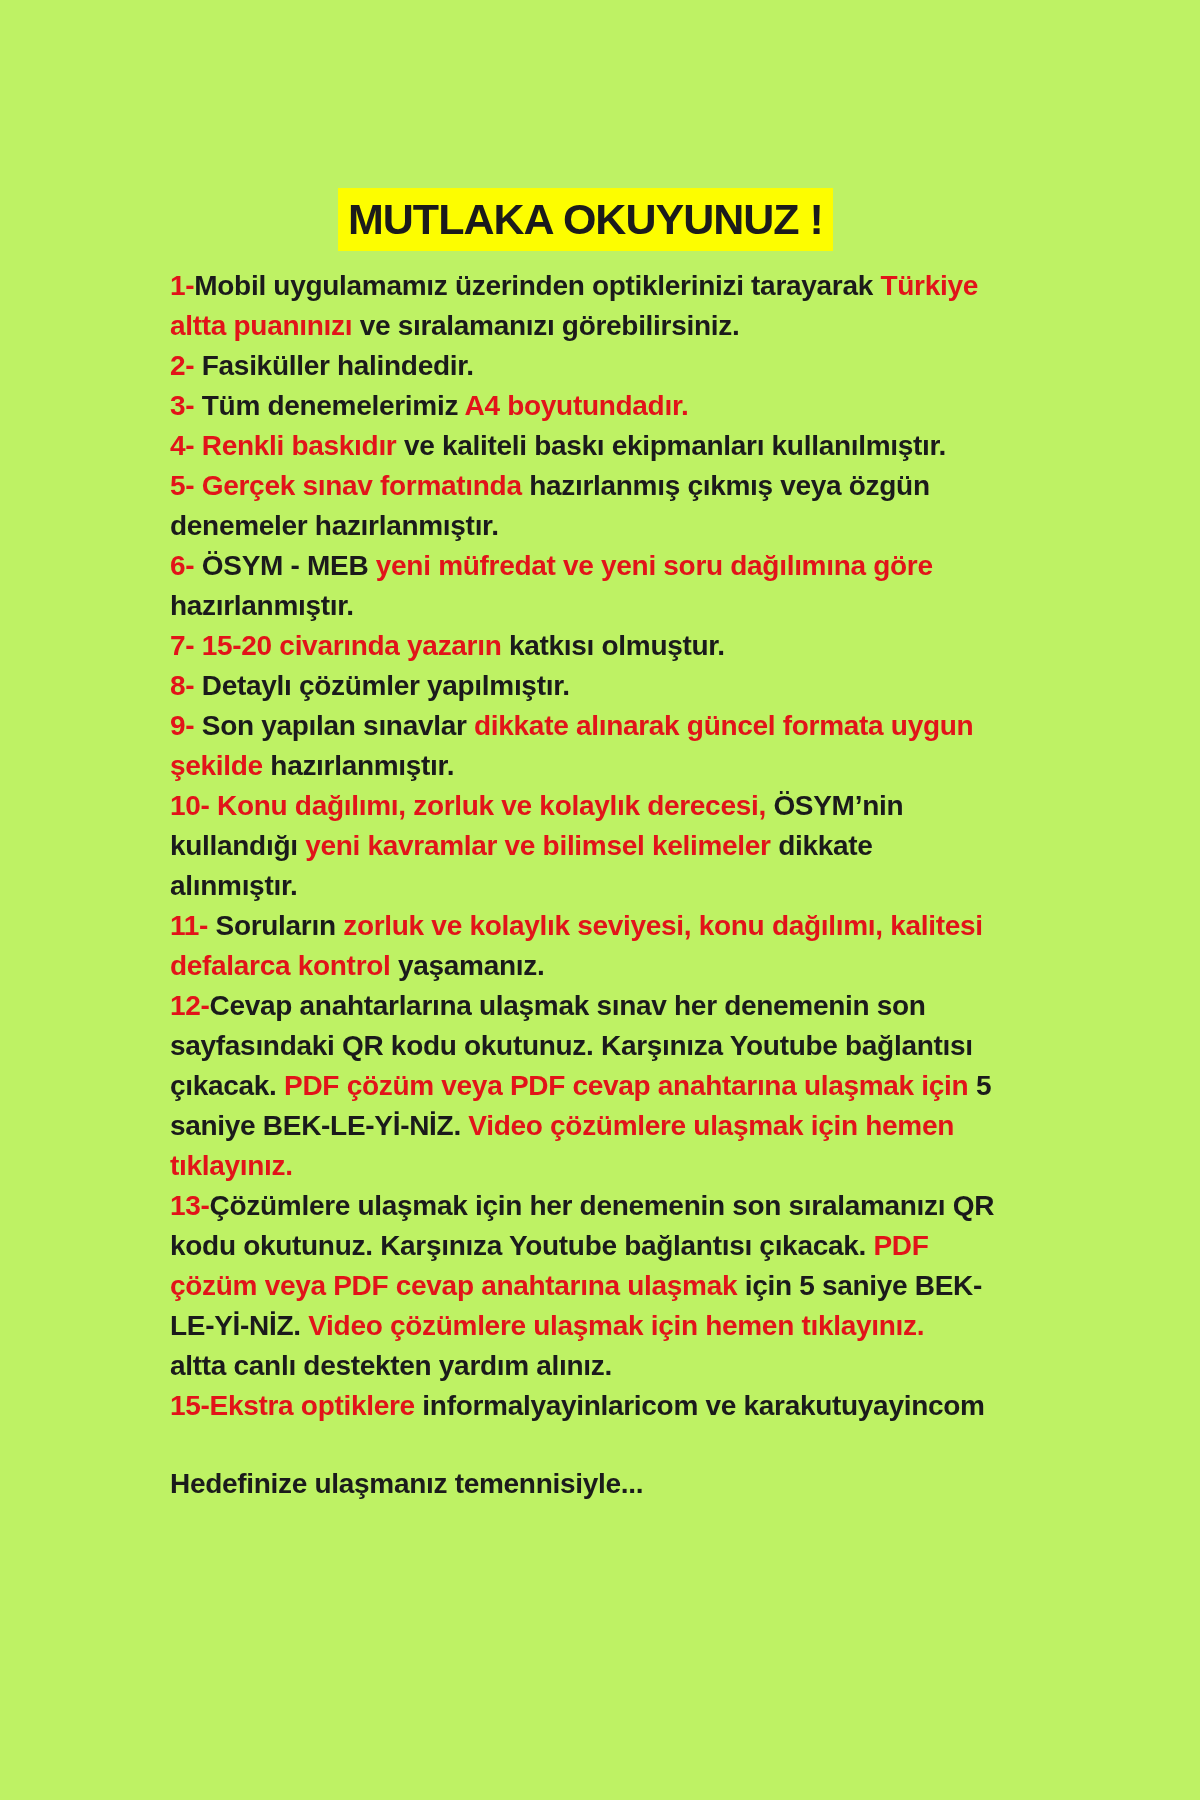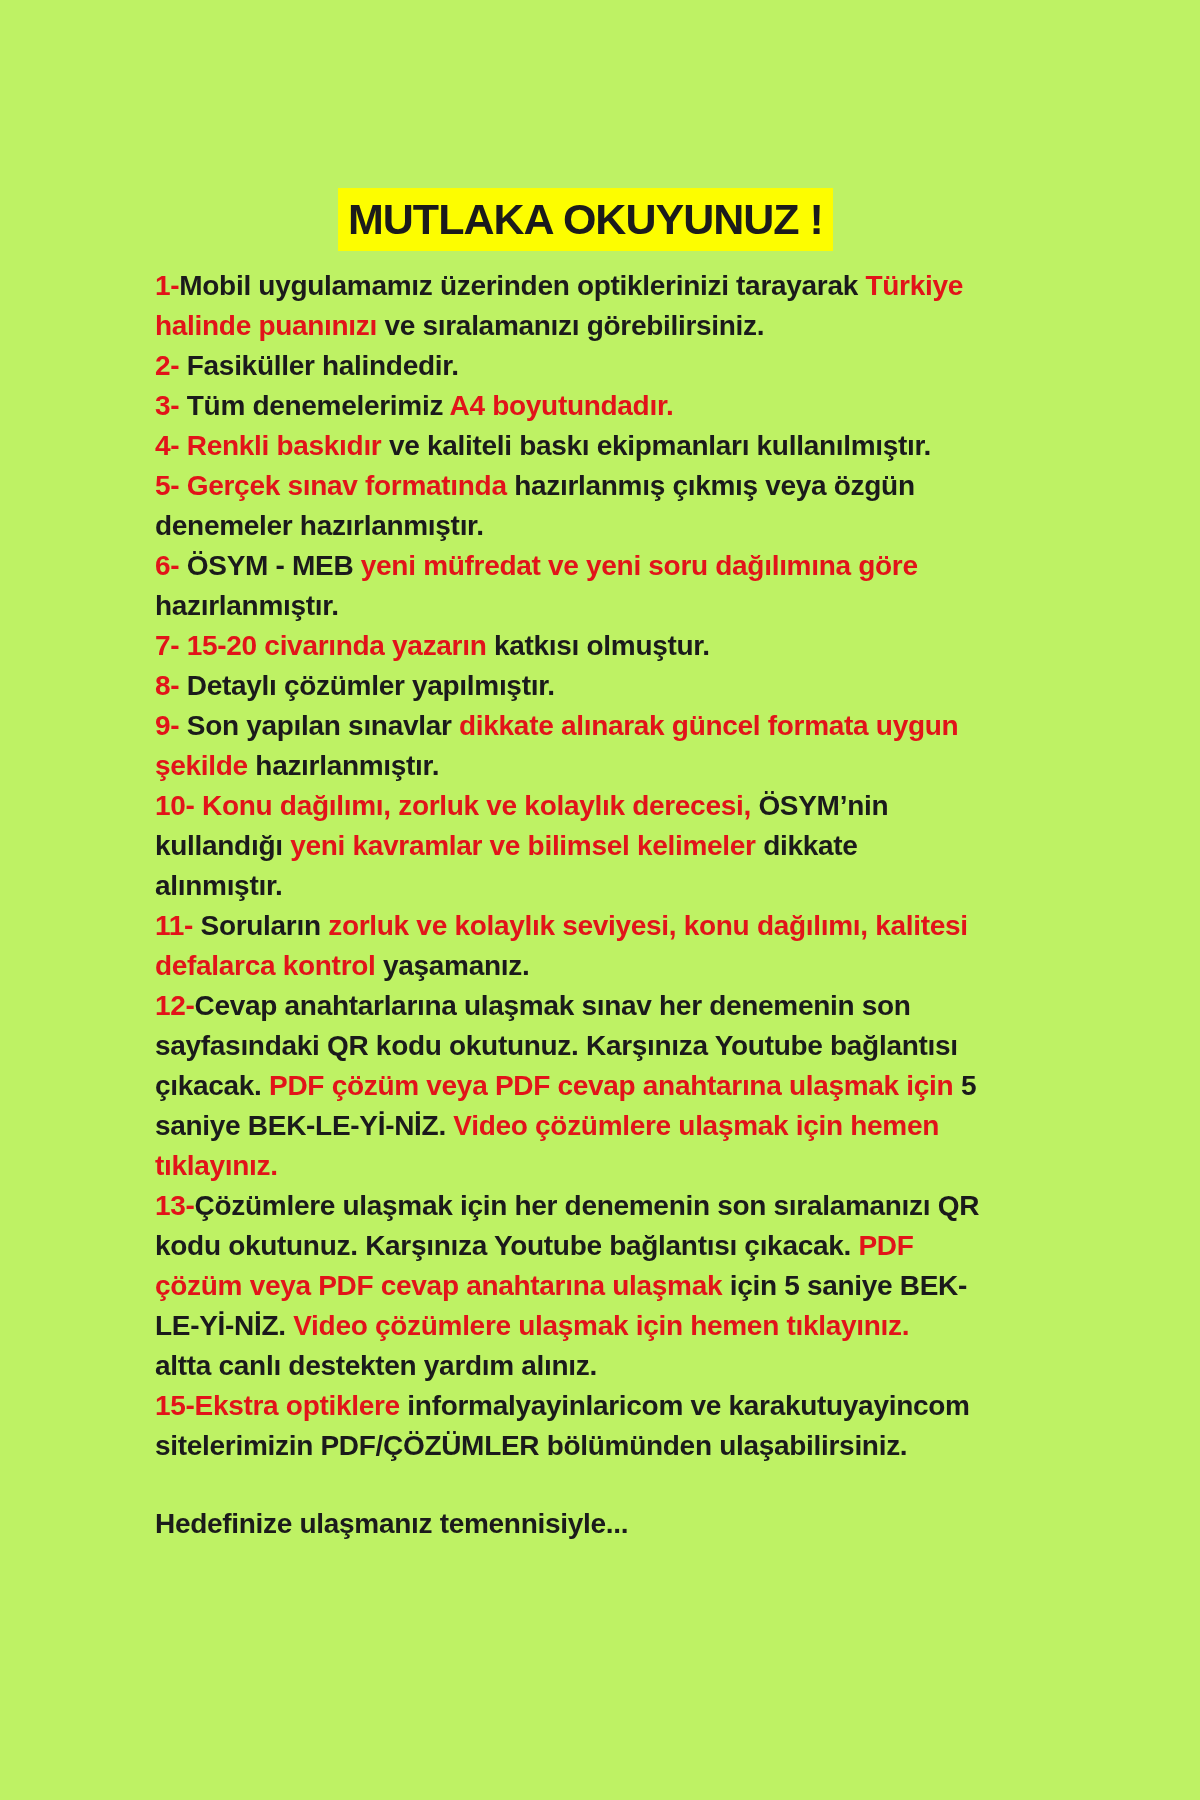--- a/index.html
+++ b/index.html
@@ -24,21 +24,21 @@
     background: var(--hl, #fdfd00);
     color: var(--ink, #1b1b1b);
     font-size: 43px;
     line-height: 60px;
     padding: 1px 10px 2px 10px;
     letter-spacing: -1px;
     white-space: nowrap;
   }
   .body-col {
     position: absolute;
-    left: 155px;
+    left: 170px;
     top: 266px;
     width: 1000px;
     font-size: 28px;
     line-height: 40px;
     letter-spacing: -0.3px;
     color: var(--ink, #1b1b1b);
   }
   .line {
     white-space: nowrap;
     height: 40px;
@@ -53,21 +53,21 @@
 </style>
 </head>
 <body style="background: rgb(255, 255, 255);">
 
 <div class="page">
   <span class="title">MUTLAKA OKUYUNUZ !</span>
 
   <div class="body-col">
 
     <div class="line"><span class="seg-red">1-</span><span class="seg-black">Mobil uygulamamız üzerinden optiklerinizi tarayarak </span><span class="seg-red">Türkiye</span></div>
-      <div class="line"><span class="seg-red">halinde puanınızı </span><span class="seg-black">ve sıralamanızı görebilirsiniz.</span></div>
+      <div class="line"><span class="seg-red">altta puanınızı </span><span class="seg-black">ve sıralamanızı görebilirsiniz.</span></div>
       <div class="line"><span class="seg-red">2- </span><span class="seg-black">Fasiküller halindedir.</span></div>
       <div class="line"><span class="seg-red">3- </span><span class="seg-black">Tüm denemelerimiz </span><span class="seg-red">A4 boyutundadır.</span></div>
       <div class="line"><span class="seg-red">4- Renkli baskıdır </span><span class="seg-black">ve kaliteli baskı ekipmanları kullanılmıştır.</span></div>
       <div class="line"><span class="seg-red">5- Gerçek sınav formatında </span><span class="seg-black">hazırlanmış çıkmış veya özgün</span></div>
       <div class="line"><span class="seg-black">denemeler hazırlanmıştır.</span></div>
       <div class="line"><span class="seg-red">6- </span><span class="seg-black">ÖSYM - MEB </span><span class="seg-red">yeni müfredat ve yeni soru dağılımına göre</span></div>
       <div class="line"><span class="seg-black">hazırlanmıştır.</span></div>
       <div class="line"><span class="seg-red">7- 15-20 civarında yazarın </span><span class="seg-black">katkısı olmuştur.</span></div>
       <div class="line"><span class="seg-red">8- </span><span class="seg-black">Detaylı çözümler yapılmıştır.</span></div>
       <div class="line"><span class="seg-red">9- </span><span class="seg-black">Son yapılan sınavlar </span><span class="seg-red">dikkate alınarak güncel formata uygun</span></div>
@@ -81,16 +81,15 @@
       <div class="line"><span class="seg-black">sayfasındaki QR kodu okutunuz. Karşınıza Youtube bağlantısı</span></div>
       <div class="line"><span class="seg-black">çıkacak. </span><span class="seg-red">PDF çözüm veya PDF cevap anahtarına ulaşmak için </span><span class="seg-black">5</span></div>
       <div class="line"><span class="seg-black">saniye BEK-LE-Yİ-NİZ. </span><span class="seg-red">Video çözümlere ulaşmak için hemen</span></div>
       <div class="line"><span class="seg-red">tıklayınız.</span></div>
       <div class="line"><span class="seg-red">13-</span><span class="seg-black">Çözümlere ulaşmak için her denemenin son sıralamanızı QR</span></div>
       <div class="line"><span class="seg-black">kodu okutunuz. Karşınıza Youtube bağlantısı çıkacak. </span><span class="seg-red">PDF</span></div>
       <div class="line"><span class="seg-red">çözüm veya PDF cevap anahtarına ulaşmak </span><span class="seg-black">için 5 saniye BEK-</span></div>
       <div class="line"><span class="seg-black">LE-Yİ-NİZ. </span><span class="seg-red">Video çözümlere ulaşmak için hemen tıklayınız.</span></div>
       <div class="line"><span class="seg-black">altta canlı destekten yardım alınız.</span></div>
       <div class="line"><span class="seg-red">15-Ekstra optiklere </span><span class="seg-black">informalyayinlaricom ve karakutuyayincom</span></div>
-      <div class="line"><span class="seg-black">sitelerimizin PDF/ÇÖZÜMLER bölümünden ulaşabilirsiniz.</span></div>
       <p class="closing">Hedefinize ulaşmanız temennisiyle...</p>
   </div>
 </div>
 
 </body></html>

